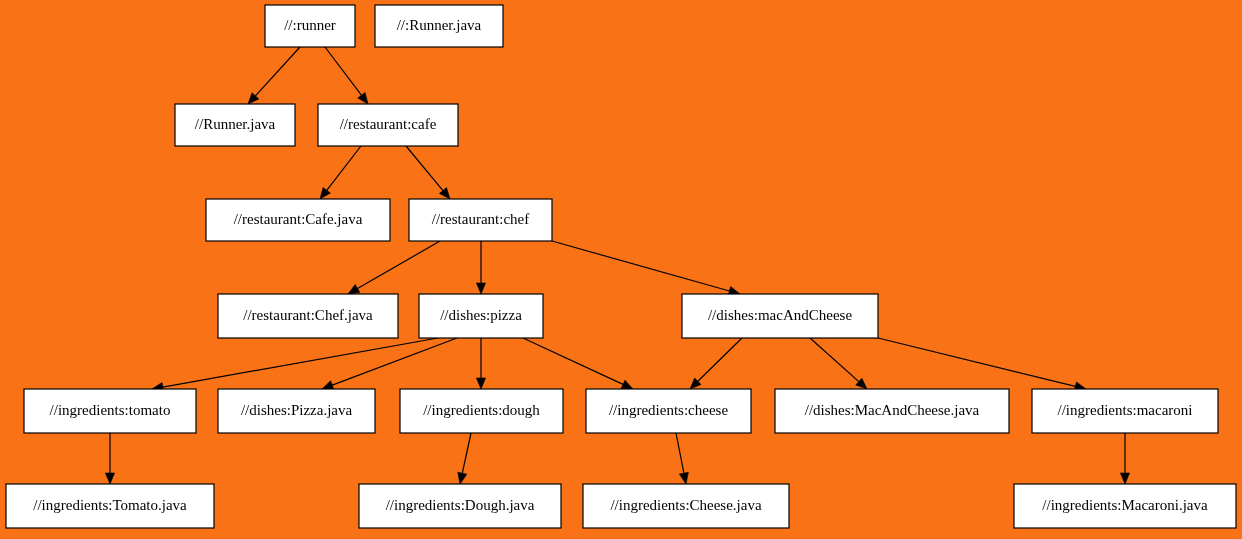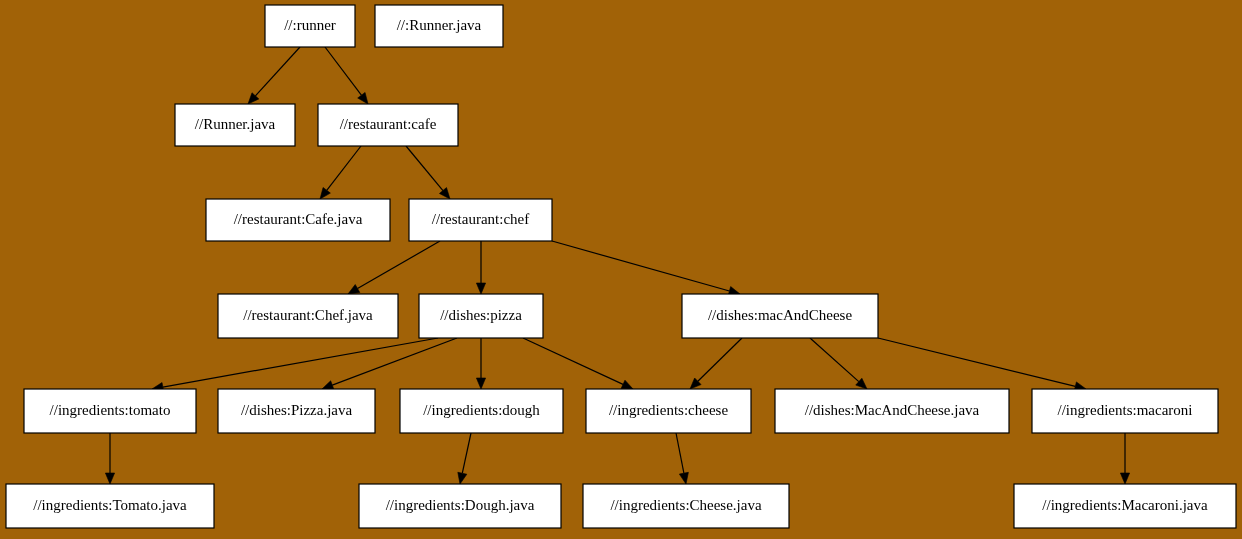--- a/index.html
+++ b/index.html
@@ -7,21 +7,21 @@
     padding: 0;
     background: #ffffff;
   }
   body {
     font-family: "Liberation Serif", "DejaVu Serif", serif;
   }
   #graph-canvas {
     position: relative;
     width: 1242px;
     height: 539px;
-    background: #a16207;
+    background: #f97316;
     overflow: hidden;
   }
   svg#graph-svg {
     position: absolute;
     left: 0;
     top: 0;
     width: 1242px;
     height: 539px;
     display: block;
   }

